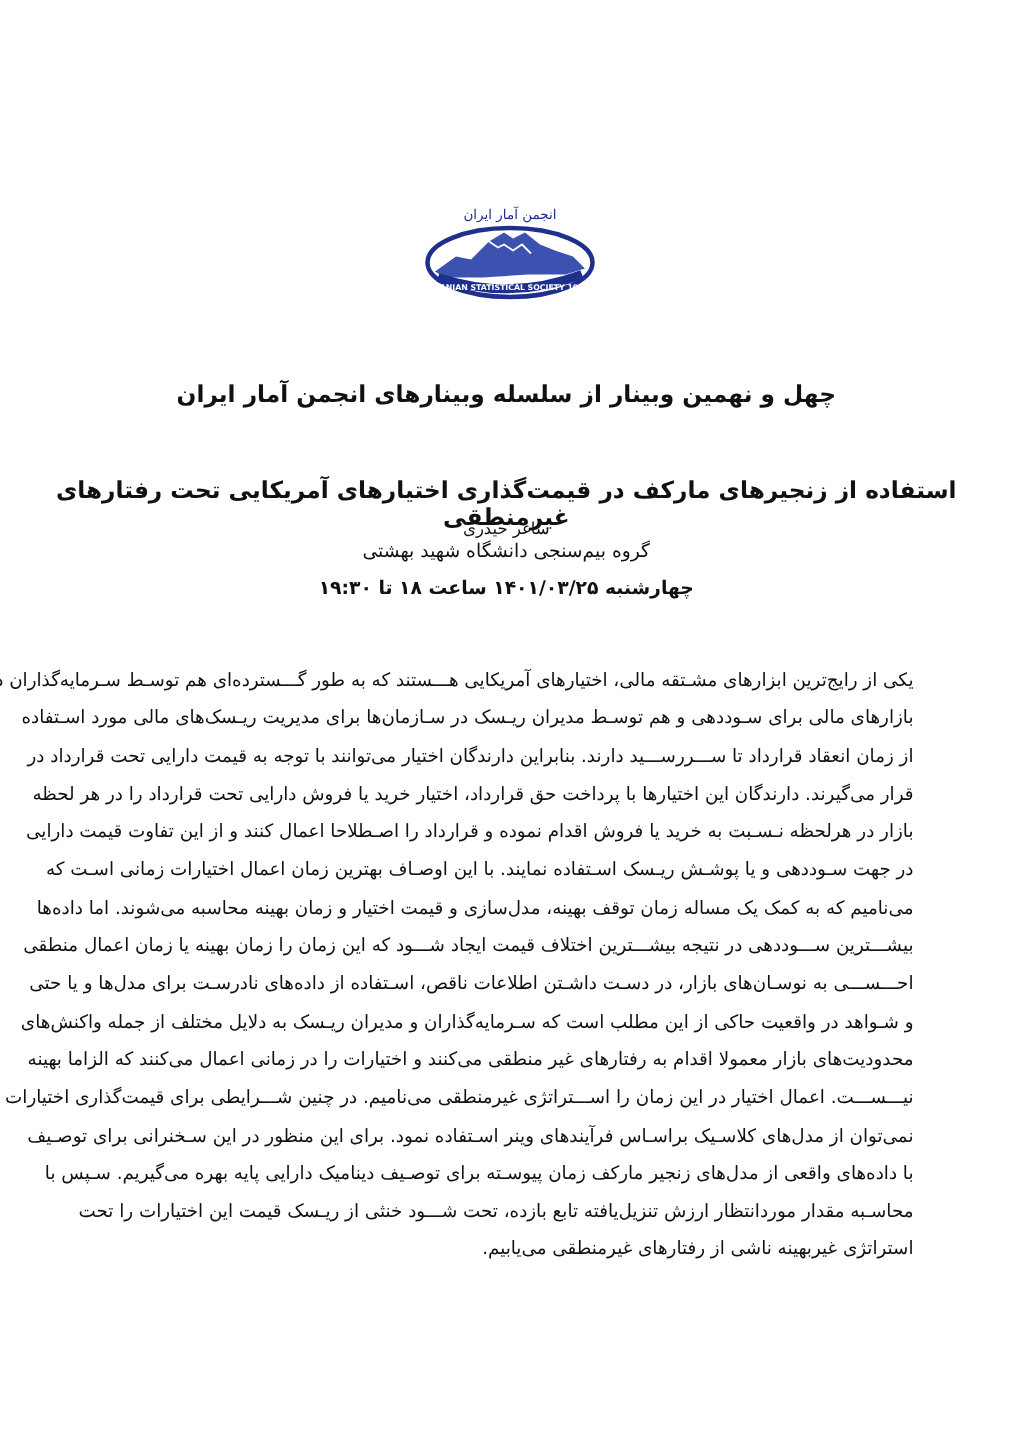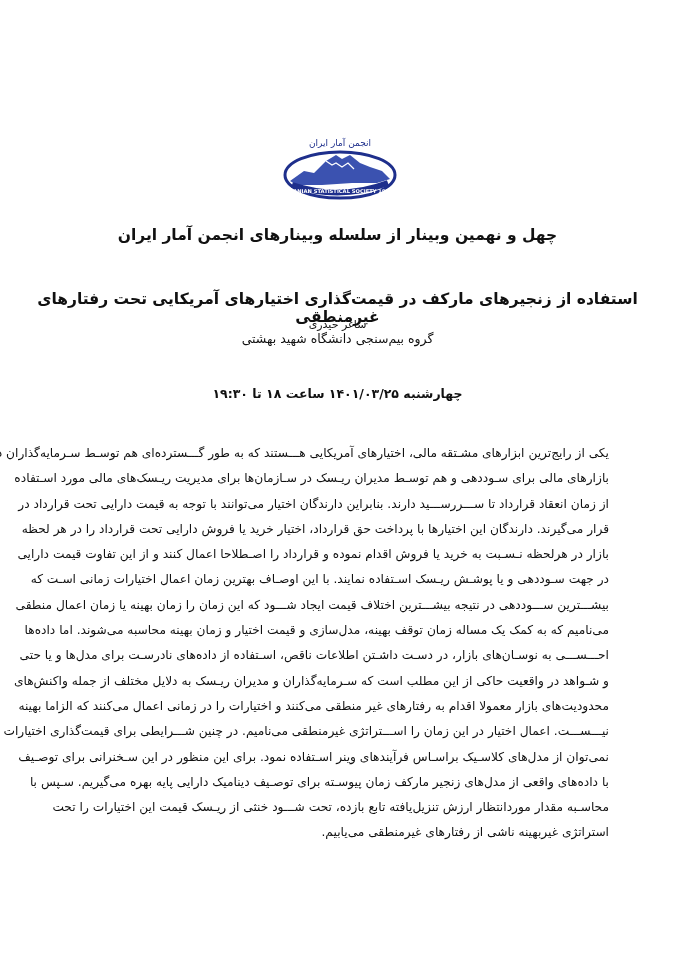--- a/index.html
+++ b/index.html
@@ -1,23 +1,23 @@
 <!DOCTYPE html>
 <html><head>
   <meta charset="utf-8">
   <style>
     html, body { margin: 0; padding: 0; background: #ffffff; }
     body { width: 675px; height: 969px; position: relative; overflow: hidden; font-family: "DejaVu Sans", sans-serif; color: #111; }
     .logo { position: absolute; left: 282px; top: 133px; width: 116px; height: 70px; }
-    .heading { position: absolute; left: 0; width: 675px; text-align: center; direction: rtl; }
+    .heading { position: absolute; left: 0; width: 675px; text-align: center; direction: rtl; margin-top: 28px; }
     .series { top: 226px; font-size: 15.5px; font-weight: bold; }
     .title { top: 290px; font-size: 15.5px; font-weight: bold; }
     .author { top: 318px; font-size: 11px; }
     .affil { top: 331px; font-size: 12.5px; }
-    .datetime { top: 386px; font-size: 12.5px; font-weight: bold; }
+    .datetime { top: 356px; font-size: 12.5px; font-weight: bold; }
     .abstract { position: absolute; left: 83px; top: 441px; width: 526px; direction: rtl; font-size: 12.2px; line-height: 25.3px; }
     .abstract .line { display: block; text-align: justify; text-align-last: justify; white-space: nowrap; }
     .abstract .line.last { text-align-last: right; }
   </style>
 </head>
 <body>
 
 <div>
 
   <div class="logo">
@@ -37,22 +37,22 @@
   <div class="heading affil">گروه بیم‌سنجی دانشگاه شهید بهشتی</div>
   <div class="heading datetime">چهارشنبه ۱۴۰۱/۰۳/۲۵ ساعت ۱۸ تا ۱۹:۳۰</div>
 
   <div class="abstract">
     <span class="line">یکی از رایج‌ترین ابزارهای مشـتقه مالی، اختیارهای آمریکایی هـــستند که به طور گـــسترده‌ای هم توسـط سـرمایه‌گذاران در</span>
     <span class="line">بازارهای مالی برای سـوددهی و هم توسـط مدیران ریـسک در سـازمان‌ها برای مدیریت ریـسک‌های مالی مورد اسـتفاده</span>
     <span class="line">از زمان انعقاد قرارداد تا ســـررســـید دارند. بنابراین دارندگان اختیار می‌توانند با توجه به قیمت دارایی تحت قرارداد در</span>
     <span class="line">قرار می‌گیرند. دارندگان این اختیارها با پرداخت حق قرارداد، اختیار خرید یا فروش دارایی تحت قرارداد را در هر لحظه</span>
     <span class="line">بازار در هرلحظه نـسـبت به خرید یا فروش اقدام نموده و قرارداد را اصـطلاحا اعمال کنند و از این تفاوت قیمت دارایی</span>
     <span class="line">در جهت سـوددهی و یا پوشـش ریـسک اسـتفاده نمایند. با این اوصـاف بهترین زمان اعمال اختیارات زمانی اسـت که</span>
+    <span class="line">می‌نامیم که به کمک یک مساله زمان توقف بهینه، مدل‌سازی و قیمت اختیار و زمان بهینه محاسبه می‌شوند. اما داده‌ها</span>
     <span class="line">بیشـــترین ســـوددهی در نتیجه بیشـــترین اختلاف قیمت ایجاد شـــود که این زمان را زمان بهینه یا زمان اعمال منطقی</span>
-    <span class="line">می‌نامیم که به کمک یک مساله زمان توقف بهینه، مدل‌سازی و قیمت اختیار و زمان بهینه محاسبه می‌شوند. اما داده‌ها</span>
     <span class="line">احـــســـی به نوسـان‌های بازار، در دسـت داشـتن اطلاعات ناقص، اسـتفاده از داده‌های نادرسـت برای مدل‌ها و یا حتی</span>
     <span class="line">و شـواهد در واقعیت حاکی از این مطلب است که سـرمایه‌گذاران و مدیران ریـسک به دلایل مختلف از جمله واکنش‌های</span>
     <span class="line">محدودیت‌های بازار معمولا اقدام به رفتارهای غیر منطقی می‌کنند و اختیارات را در زمانی اعمال می‌کنند که الزاما بهینه</span>
     <span class="line">نیـــســـت. اعمال اختیار در این زمان را اســـتراتژی غیرمنطقی می‌نامیم. در چنین شـــرایطی برای قیمت‌گذاری اختیارات</span>
     <span class="line">نمی‌توان از مدل‌های کلاسـیک براسـاس فرآیندهای وینر اسـتفاده نمود. برای این منظور در این سـخنرانی برای توصـیف</span>
     <span class="line">با داده‌های واقعی از مدل‌های زنجیر مارکف زمان پیوسـته برای توصـیف دینامیک دارایی پایه بهره می‌گیریم. سـپس با</span>
     <span class="line">محاسـبه مقدار موردانتظار ارزش تنزیل‌یافته تابع بازده، تحت شـــود خنثی از ریـسک قیمت این اختیارات را تحت</span>
     <span class="line last">استراتژی غیربهینه ناشی از رفتارهای غیرمنطقی می‌یابیم.</span>
   </div>
 

